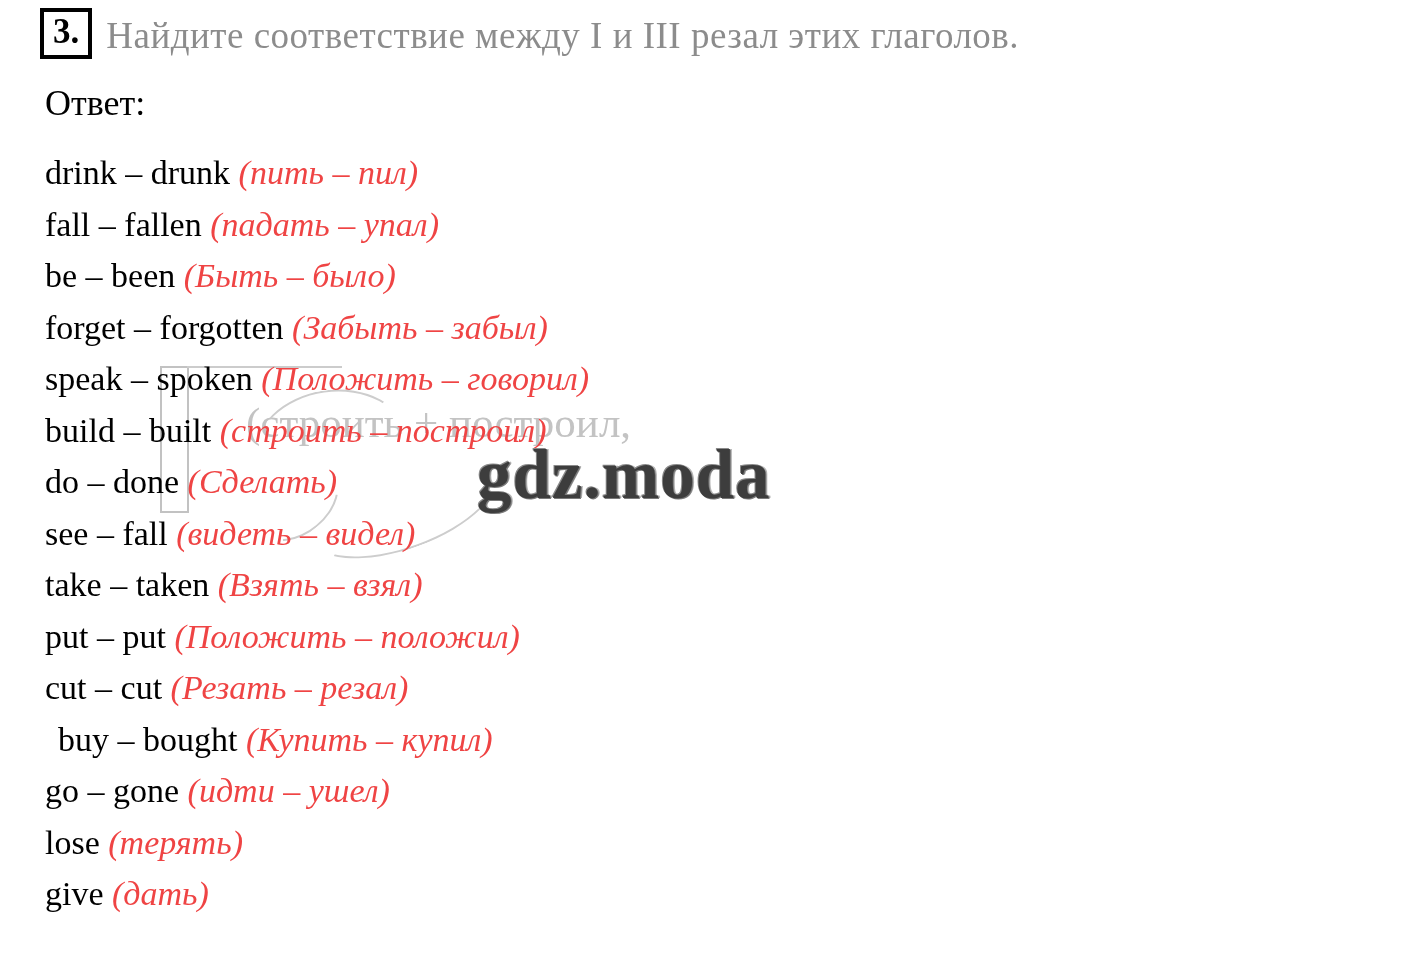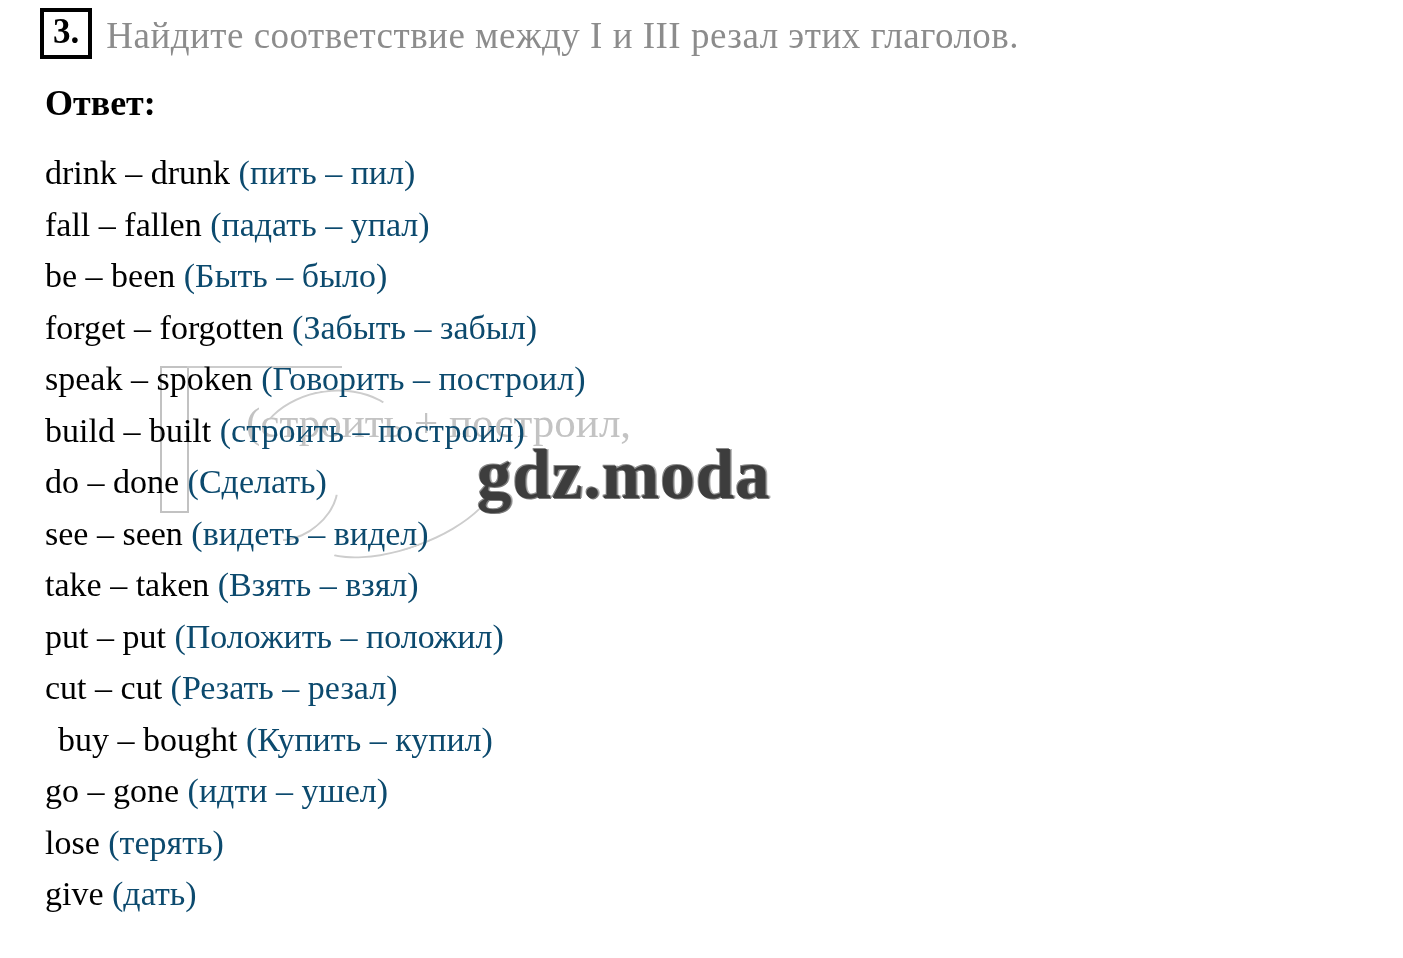--- a/index.html
+++ b/index.html
@@ -36,38 +36,38 @@
     padding-top: 6px;
     font-size: 37px;
     color: #8c8c8c;
     letter-spacing: 0.5px;
   }
   .answer-label {
     position: absolute;
     left: 45px;
     top: 82px;
     font-size: 36px;
-    font-weight: bold;
+    font-weight: normal;
     color: #000000;
   }
   .verb-list {
     position: absolute;
     left: 45px;
     top: 147px;
   }
   .verb-row {
     font-size: 34px;
     height: 51.5px;
     line-height: 51.5px;
     white-space: nowrap;
     color: #000000;
   }
   .verb-row.indent { padding-left: 13px; }
   .verb-en { color: #000000; margin-top: 11px; }
-  .verb-ru { color: #0c4a6e; }
+  .verb-ru { color: #ef4444; font-style: italic; }
 
   
   .watermark {
     position: absolute;
     left: 477px;
     top: 441px;
     font-size: 69px;
     font-weight: bold;
     font-family: "Liberation Serif", serif;
     color: #3d3d3d;
@@ -148,32 +148,32 @@
     <div class="verb-row">
       <span class="verb-en">be – been</span>
       <span class="verb-ru">(Быть – было)</span>
     </div>
     <div class="verb-row">
       <span class="verb-en">forget – forgotten</span>
       <span class="verb-ru">(Забыть – забыл)</span>
     </div>
     <div class="verb-row">
       <span class="verb-en">speak – spoken</span>
-      <span class="verb-ru">(Говорить – построил)</span>
+      <span class="verb-ru">(Положить – говорил)</span>
     </div>
     <div class="verb-row">
       <span class="verb-en">build – built</span>
       <span class="verb-ru">(строить – построил)</span>
     </div>
     <div class="verb-row">
       <span class="verb-en">do – done</span>
       <span class="verb-ru">(Сделать)</span>
     </div>
     <div class="verb-row">
-      <span class="verb-en">see – seen</span>
+      <span class="verb-en">see – fall</span>
       <span class="verb-ru">(видеть – видел)</span>
     </div>
     <div class="verb-row">
       <span class="verb-en">take – taken</span>
       <span class="verb-ru">(Взять – взял)</span>
     </div>
     <div class="verb-row">
       <span class="verb-en">put – put</span>
       <span class="verb-ru">(Положить – положил)</span>
     </div>

